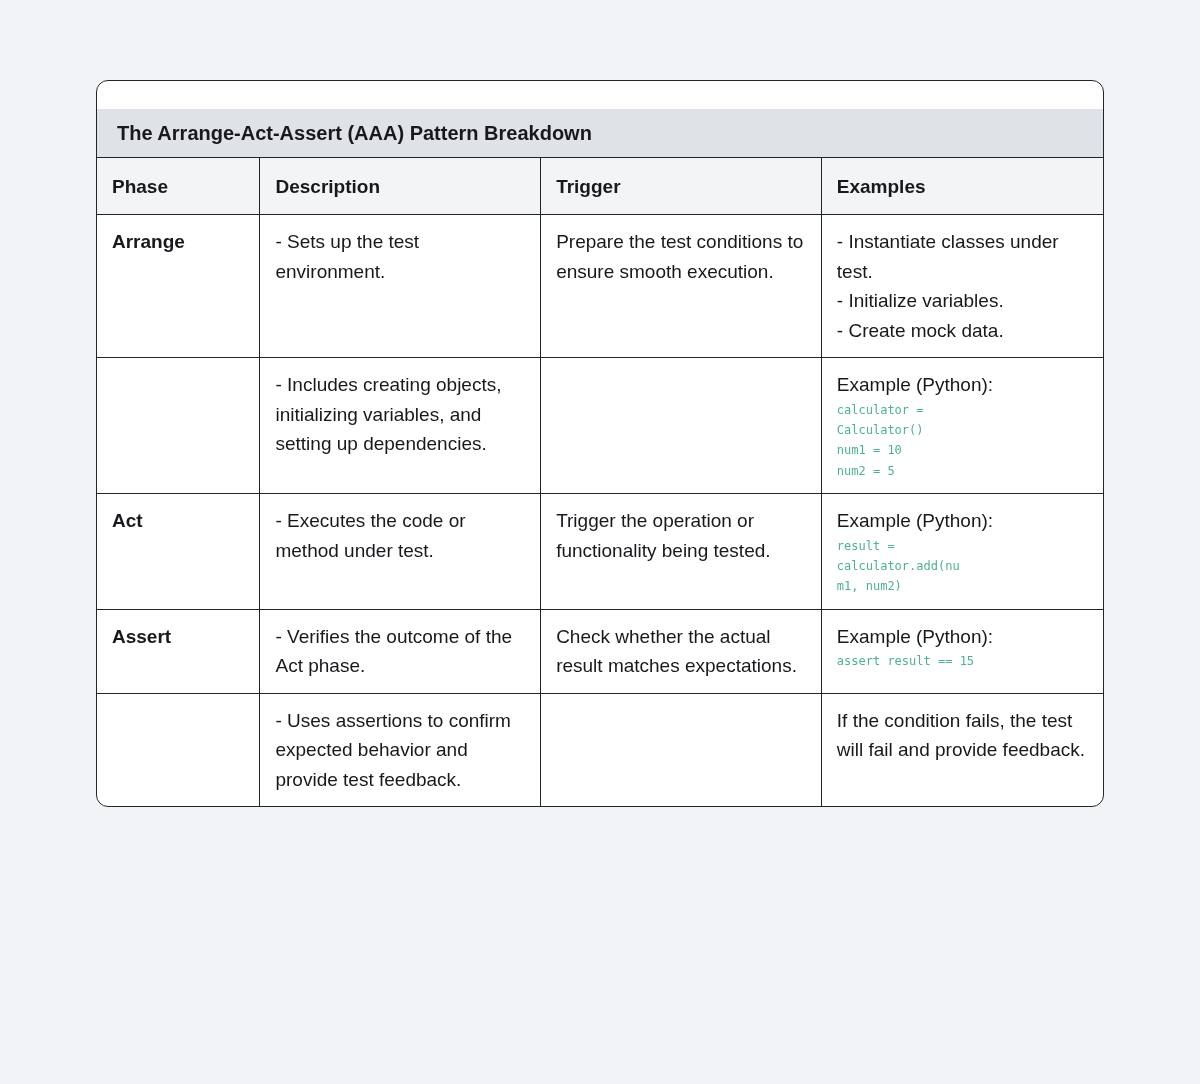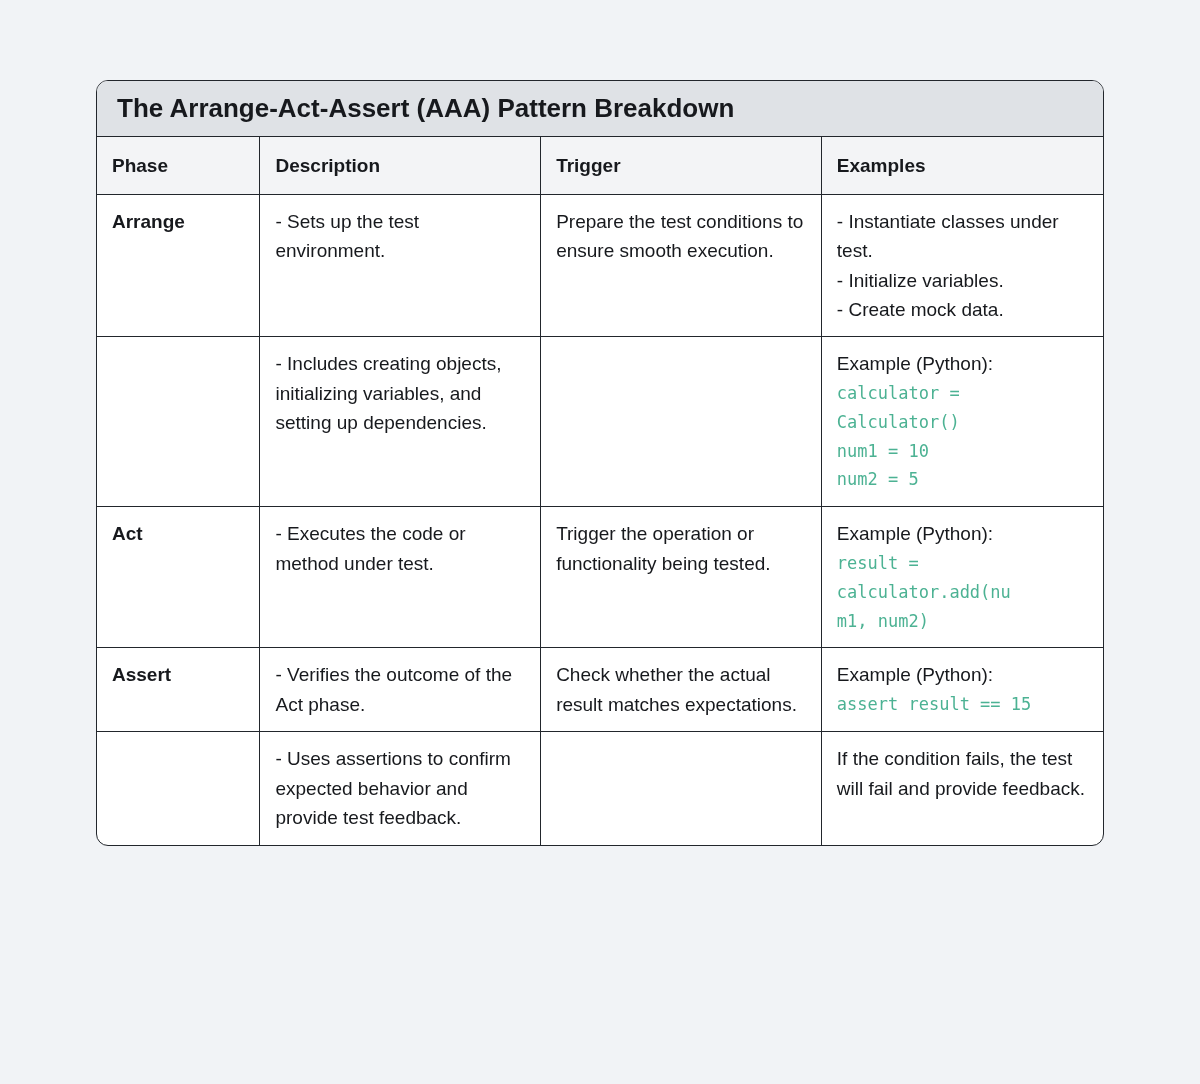--- a/index.html
+++ b/index.html
@@ -20,23 +20,24 @@
     box-sizing: border-box;
     background: #ffffff;
     border: 1.5px solid #22262c;
     border-radius: 12px;
     overflow: hidden;
   }
   .card-title {
     background: #dfe2e6;
     border-bottom: 1.5px solid #22262c;
     padding: 12px 20px;
-    font-size: 26px;
+    font-size: 20px;
     font-weight: 700;
     line-height: 1.2;
+    margin-top: 28px;
   }
   table.aaa {
     width: 100%;
     border-collapse: collapse;
     border-style: hidden; 
     font-size: 19px;
     line-height: 1.55;
   }
   table.aaa th, table.aaa td {
     border: 1px solid #22262c;
@@ -54,21 +55,21 @@
   .col-phase { width: 16.2%; }
   .col-desc  { width: 27.9%; }
   .col-purp  { width: 27.9%; }
   .col-ex    { width: 28.0%; }
   td.phase-cell { font-weight: 700; }
   .multiline { white-space: pre-line; }
   .ex-code {
     font-family: "DejaVu Sans Mono", monospace;
     color: #4cb293;
     white-space: pre-line;
-    font-size: 17px;
+    font-size: 12px;
     line-height: 1.7;
   }
   .ex-code:empty { display: none; }
 </style>
 </head>
 <body>
 
 <div class="page">
   <div class="card">
     <div class="card-title">The Arrange-Act-Assert (AAA) Pattern Breakdown</div>

